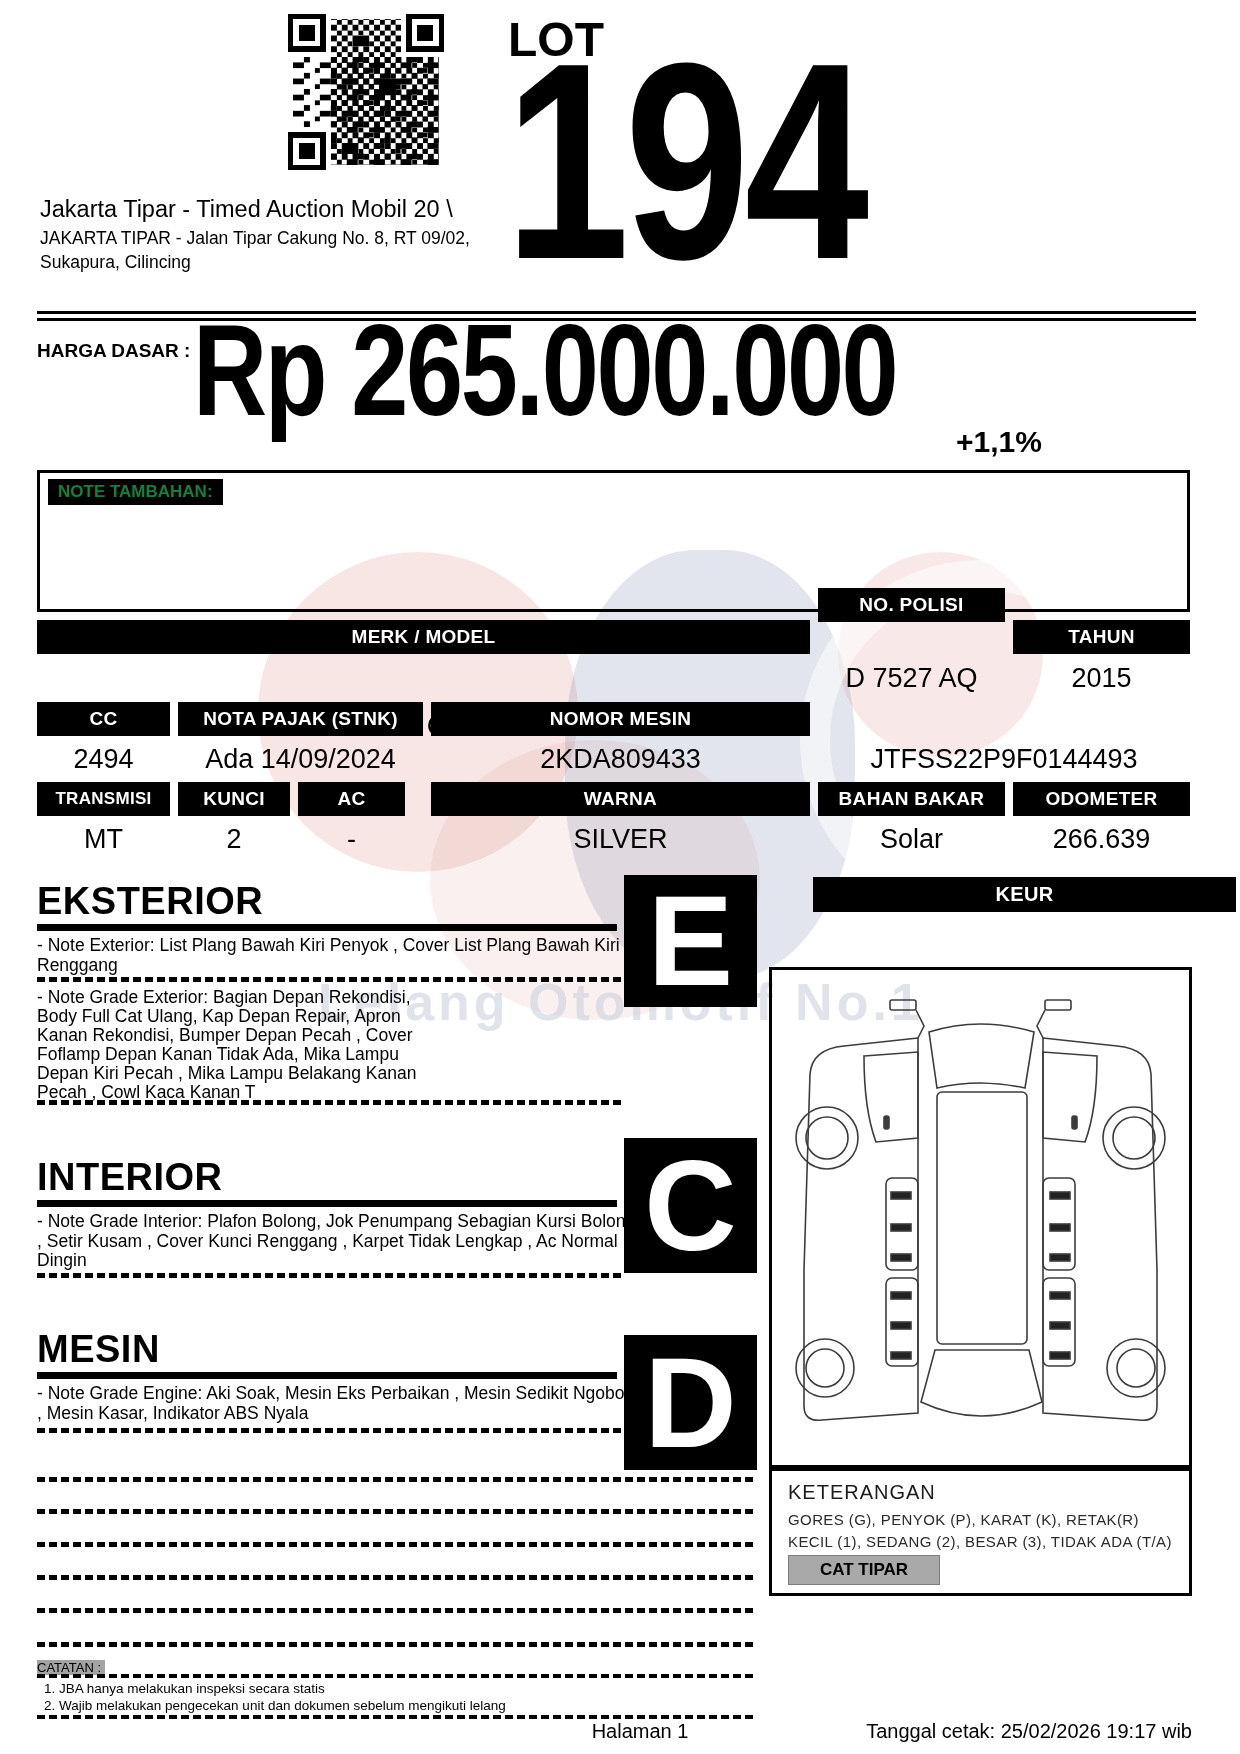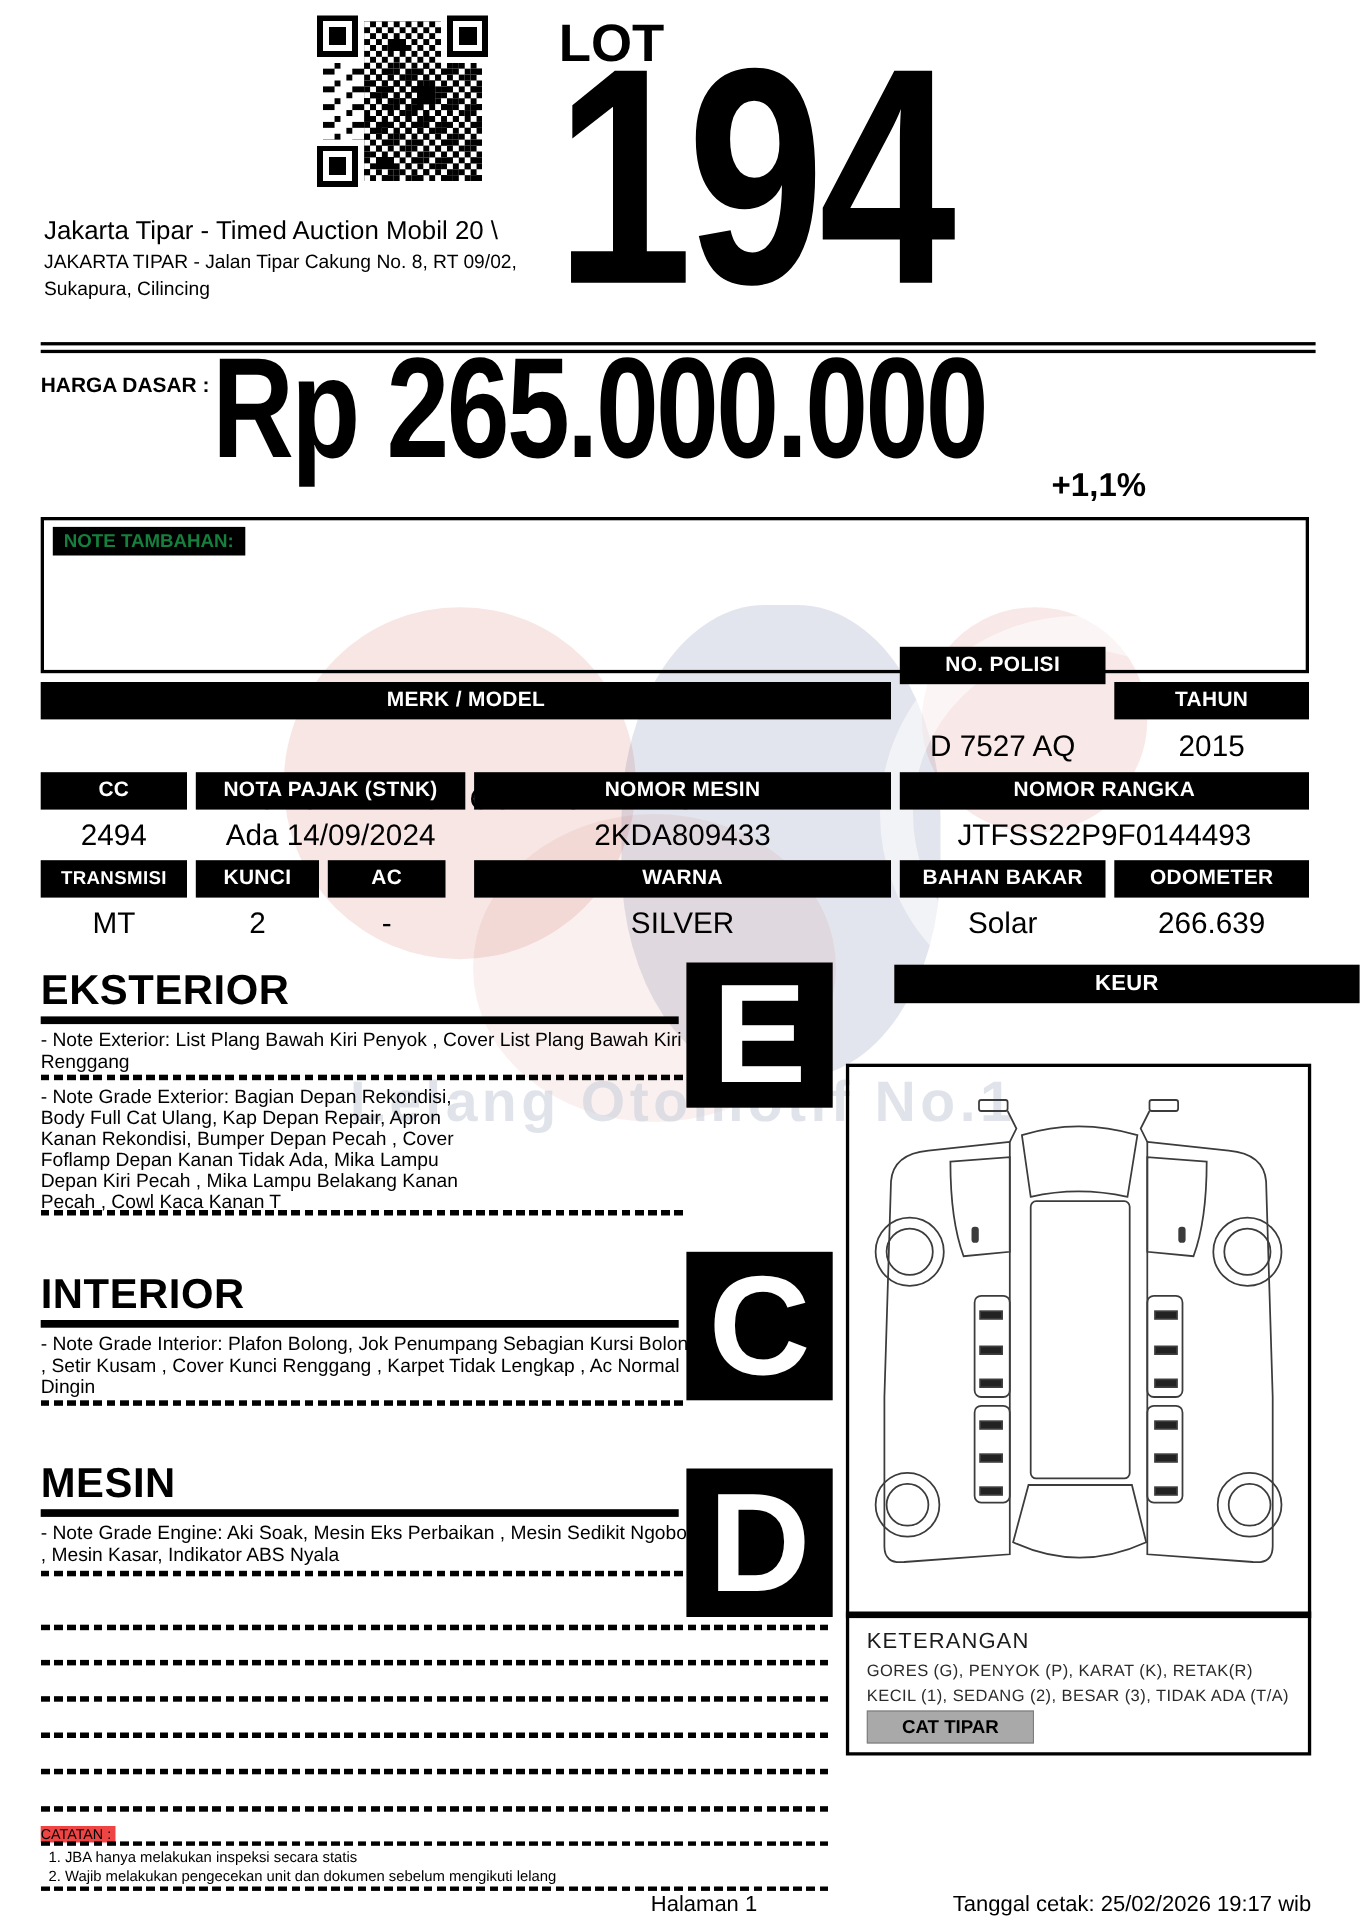--- a/index.html
+++ b/index.html
@@ -135,21 +135,20 @@
   <div class="abs z bar" style="left:37px;top:620px;width:773px;height:34px;">MERK / MODEL</div>
   <div class="abs z bar" style="left:818px;top:588px;width:187px;height:34px;">NO. POLISI</div>
   <div class="abs z bar" style="left:1013px;top:620px;width:177px;height:34px;">TAHUN</div>
   <div class="abs z val" style="left:37px;top:654px;width:773px;height:48px;margin-top:48px;">TOYOTA HI ACE COMMUTER 2.5</div>
   <div class="abs z val" style="left:818px;top:654px;width:187px;height:48px;">D 7527 AQ</div>
   <div class="abs z val" style="left:1013px;top:654px;width:177px;height:48px;">2015</div>
 
   <div class="abs z bar" style="left:37px;top:702px;width:133px;height:34px;">CC</div>
   <div class="abs z bar" style="left:178px;top:702px;width:245px;height:34px;">NOTA PAJAK (STNK)</div>
   <div class="abs z bar" style="left:431px;top:702px;width:379px;height:34px;">NOMOR MESIN</div>
-  <div class="abs z bar" style="left:818px;top:702px;width:372px;height:34px;">NOMOR RANGKA</div>
   <div class="abs z val" style="left:37px;top:736px;width:133px;height:46px;">2494</div>
   <div class="abs z val" style="left:178px;top:736px;width:245px;height:46px;">Ada 14/09/2024</div>
   <div class="abs z val" style="left:431px;top:736px;width:379px;height:46px;">2KDA809433</div>
   <div class="abs z val" style="left:818px;top:736px;width:372px;height:46px;">JTFSS22P9F0144493</div>
 
   <div class="abs z bar" style="left:37px;top:782px;width:133px;height:34px;font-size:17px;">TRANSMISI</div>
   <div class="abs z bar" style="left:178px;top:782px;width:112px;height:34px;">KUNCI</div>
   <div class="abs z bar" style="left:298px;top:782px;width:107px;height:34px;">AC</div>
   <div class="abs z bar" style="left:431px;top:782px;width:379px;height:34px;">WARNA</div>
   <div class="abs z bar" style="left:818px;top:782px;width:187px;height:34px;">BAHAN BAKAR</div>
@@ -181,21 +180,21 @@
   <div class="abs z dotted" style="left:37px;top:1428px;width:585px;"></div>
   <div class="abs z grade-box" style="left:624px;top:1335px;width:133px;height:135px;">D</div>
 
   <div class="abs z dotted" style="left:37px;top:1477px;width:720px;"></div>
   <div class="abs z dotted" style="left:37px;top:1509px;width:720px;"></div>
   <div class="abs z dotted" style="left:37px;top:1542px;width:720px;"></div>
   <div class="abs z dotted" style="left:37px;top:1575px;width:720px;"></div>
   <div class="abs z dotted" style="left:37px;top:1608px;width:720px;"></div>
   <div class="abs z dotted" style="left:37px;top:1642px;width:720px;"></div>
 
-  <div class="abs z cat-label" style="left:37px;top:1660px;background:#ef4444;padding-right:4px;">CATATAN :</div>
+  <div class="abs z cat-label" style="left:37px;top:1660px;background:#a3a3a3;padding-right:4px;">CATATAN :</div>
   <div class="abs z dotted" style="left:37px;top:1674px;width:720px;height:4px;"></div>
   <div class="abs z cat-item" style="left:44px;top:1681px;">1. JBA hanya melakukan inspeksi secara statis</div>
   <div class="abs z cat-item" style="left:44px;top:1698px;">2. Wajib melakukan pengecekan unit dan dokumen sebelum mengikuti lelang</div>
   <div class="abs z dotted" style="left:37px;top:1715px;width:720px;height:4px;"></div>
 
   <div class="abs z footer-text" style="left:540px;top:1720px;width:200px;text-align:center;">Halaman 1</div>
   <div class="abs z footer-text" style="left:850px;top:1720px;width:342px;text-align:right;">Tanggal cetak: 25/02/2026 19:17 wib</div>
 
   <div class="abs z bar" style="left:769px;top:877px;width:423px;height:35px;font-size:20px;margin-left:44px;">KEUR</div>
 

